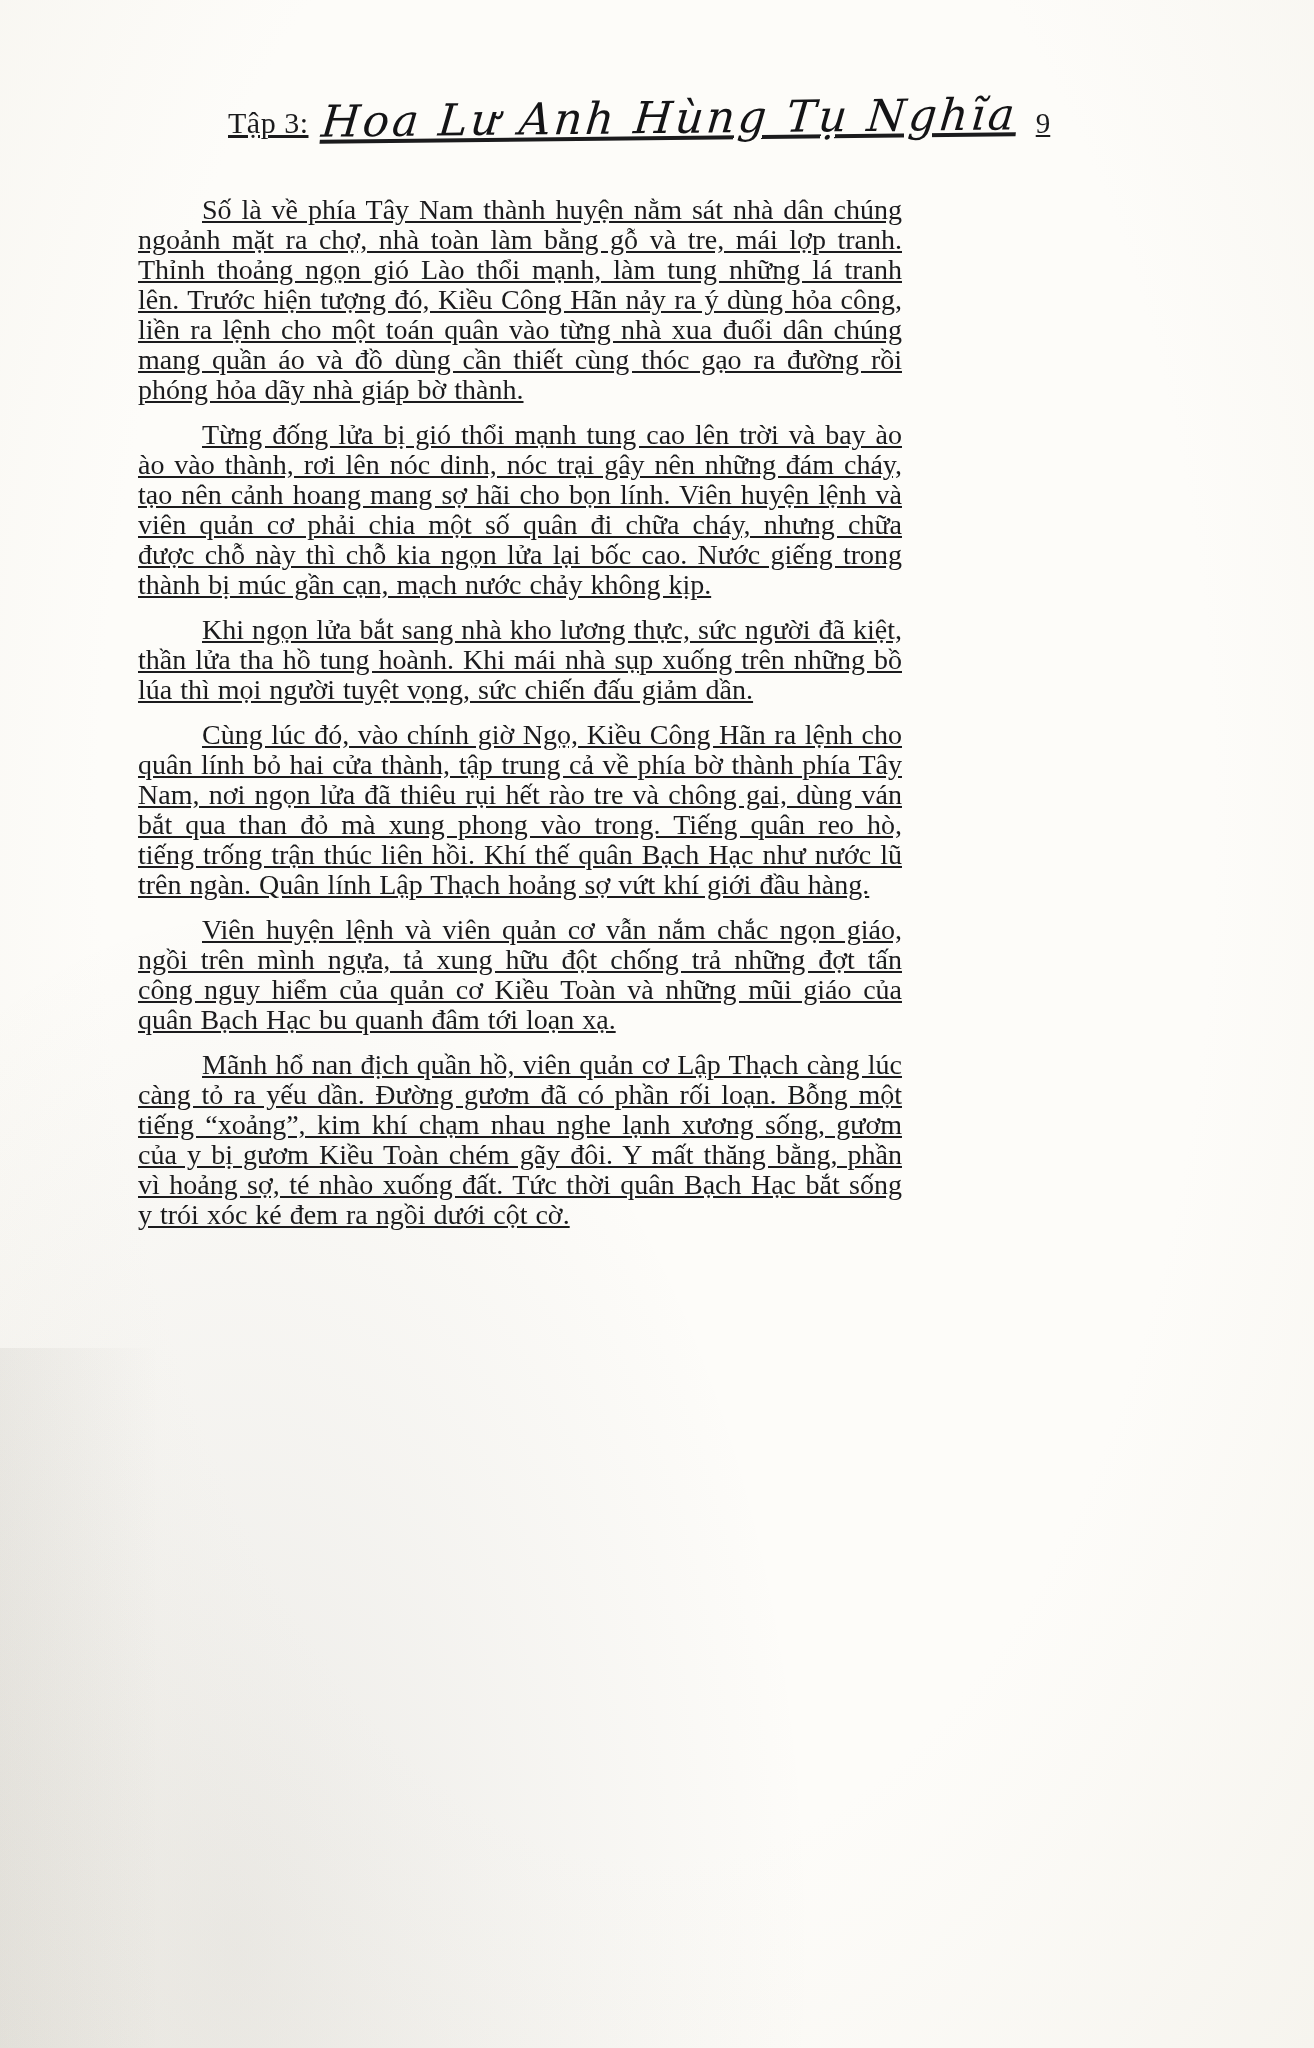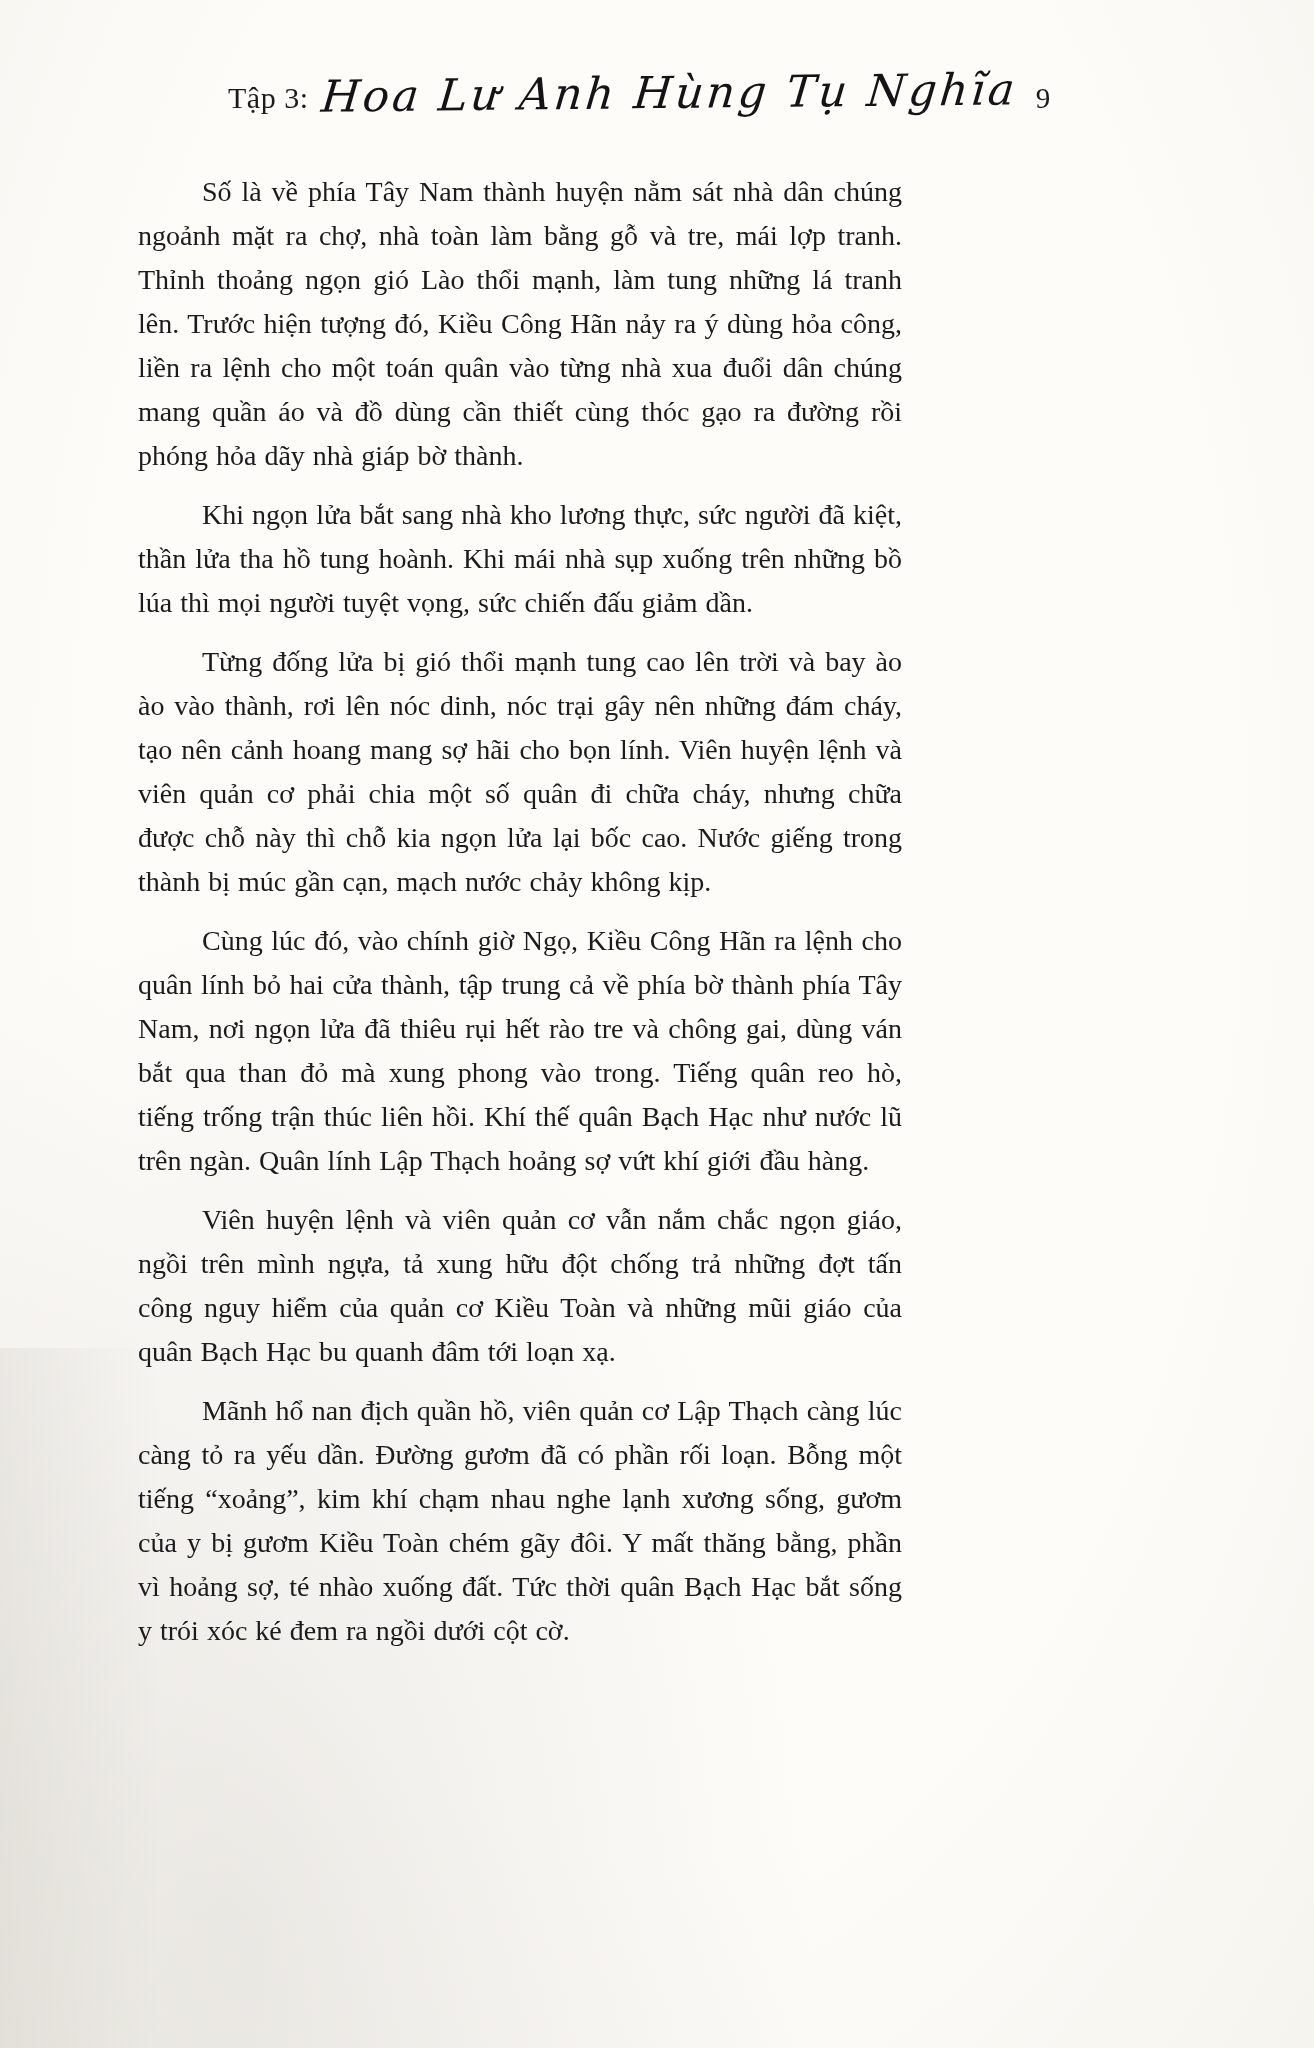--- a/index.html
+++ b/index.html
@@ -15,22 +15,23 @@
     margin: 0 auto;
     background:
       radial-gradient(ellipse at 18% 95%, rgba(90,85,75,0.10), rgba(0,0,0,0) 38%),
       radial-gradient(ellipse at 50% 40%, #fdfcf9 60%, #f6f4ee 100%);
     overflow: hidden;
     color: #1b1b1d;
   }
   .content {
     position: absolute;
     left: 138px;
-    top: 67px;
+    top: 92px;
     width: 776px;
+    text-decoration: underline;
   }
   .page-header {
     display: flex;
     align-items: baseline;
     margin-bottom: 52px;
     padding-left: 90px;
   }
   .vol-label {
     font-size: 30px;
     letter-spacing: 0.5px;
@@ -48,21 +49,21 @@
     color: #141416;
     margin: 0 18px 0 14px;
   }
   .page-number {
     font-size: 29px;
     margin-left: auto;
     white-space: nowrap;
   }
   .text-block p {
     font-size: 28px;
-    line-height: 44px;
+    line-height: 30px;
     text-align: justify;
     text-indent: 64px;
     margin: 0 12px 15px 0;
     word-spacing: 1px;
   }
   
   .corner-shade {
     position: absolute;
     left: 0;
     bottom: 0;
@@ -79,22 +80,22 @@
   <div class="content">
 
     <header class="page-header">
       <span class="vol-label">Tập 3:</span>
       <span class="book-title">Hoa Lư Anh Hùng Tụ Nghĩa</span>
       <span class="page-number">9</span>
     </header>
 
     <main class="text-block">
       <p>Số là về phía Tây Nam thành huyện nằm sát nhà dân chúng ngoảnh mặt ra chợ, nhà toàn làm bằng gỗ và tre, mái lợp tranh. Thỉnh thoảng ngọn gió Lào thổi mạnh, làm tung những lá tranh lên. Trước hiện tượng đó, Kiều Công Hãn nảy ra ý dùng hỏa công, liền ra lệnh cho một toán quân vào từng nhà xua đuổi dân chúng mang quần áo và đồ dùng cần thiết cùng thóc gạo ra đường rồi phóng hỏa dãy nhà giáp bờ thành.</p>
+      <p>Từng đống lửa bị gió thổi mạnh tung cao lên trời và bay ào ào vào thành, rơi lên nóc dinh, nóc trại gây nên những đám cháy, tạo nên cảnh hoang mang sợ hãi cho bọn lính. Viên huyện lệnh và viên quản cơ phải chia một số quân đi chữa cháy, nhưng chữa được chỗ này thì chỗ kia ngọn lửa lại bốc cao. Nước giếng trong thành bị múc gần cạn, mạch nước chảy không kịp.</p>
       <p>Khi ngọn lửa bắt sang nhà kho lương thực, sức người đã kiệt, thần lửa tha hồ tung hoành. Khi mái nhà sụp xuống trên những bồ lúa thì mọi người tuyệt vọng, sức chiến đấu giảm dần.</p>
-      <p>Từng đống lửa bị gió thổi mạnh tung cao lên trời và bay ào ào vào thành, rơi lên nóc dinh, nóc trại gây nên những đám cháy, tạo nên cảnh hoang mang sợ hãi cho bọn lính. Viên huyện lệnh và viên quản cơ phải chia một số quân đi chữa cháy, nhưng chữa được chỗ này thì chỗ kia ngọn lửa lại bốc cao. Nước giếng trong thành bị múc gần cạn, mạch nước chảy không kịp.</p>
       <p>Cùng lúc đó, vào chính giờ Ngọ, Kiều Công Hãn ra lệnh cho quân lính bỏ hai cửa thành, tập trung cả về phía bờ thành phía Tây Nam, nơi ngọn lửa đã thiêu rụi hết rào tre và chông gai, dùng ván bắt qua than đỏ mà xung phong vào trong. Tiếng quân reo hò, tiếng trống trận thúc liên hồi. Khí thế quân Bạch Hạc như nước lũ trên ngàn. Quân lính Lập Thạch hoảng sợ vứt khí giới đầu hàng.</p>
       <p>Viên huyện lệnh và viên quản cơ vẫn nắm chắc ngọn giáo, ngồi trên mình ngựa, tả xung hữu đột chống trả những đợt tấn công nguy hiểm của quản cơ Kiều Toàn và những mũi giáo của quân Bạch Hạc bu quanh đâm tới loạn xạ.</p>
       <p>Mãnh hổ nan địch quần hồ, viên quản cơ Lập Thạch càng lúc càng tỏ ra yếu dần. Đường gươm đã có phần rối loạn. Bỗng một tiếng “xoảng”, kim khí chạm nhau nghe lạnh xương sống, gươm của y bị gươm Kiều Toàn chém gãy đôi. Y mất thăng bằng, phần vì hoảng sợ, té nhào xuống đất. Tức thời quân Bạch Hạc bắt sống y trói xóc ké đem ra ngồi dưới cột cờ.</p>
     </main>
 
   </div>
   <div class="corner-shade"></div>
 </div>
 
 </body></html>

